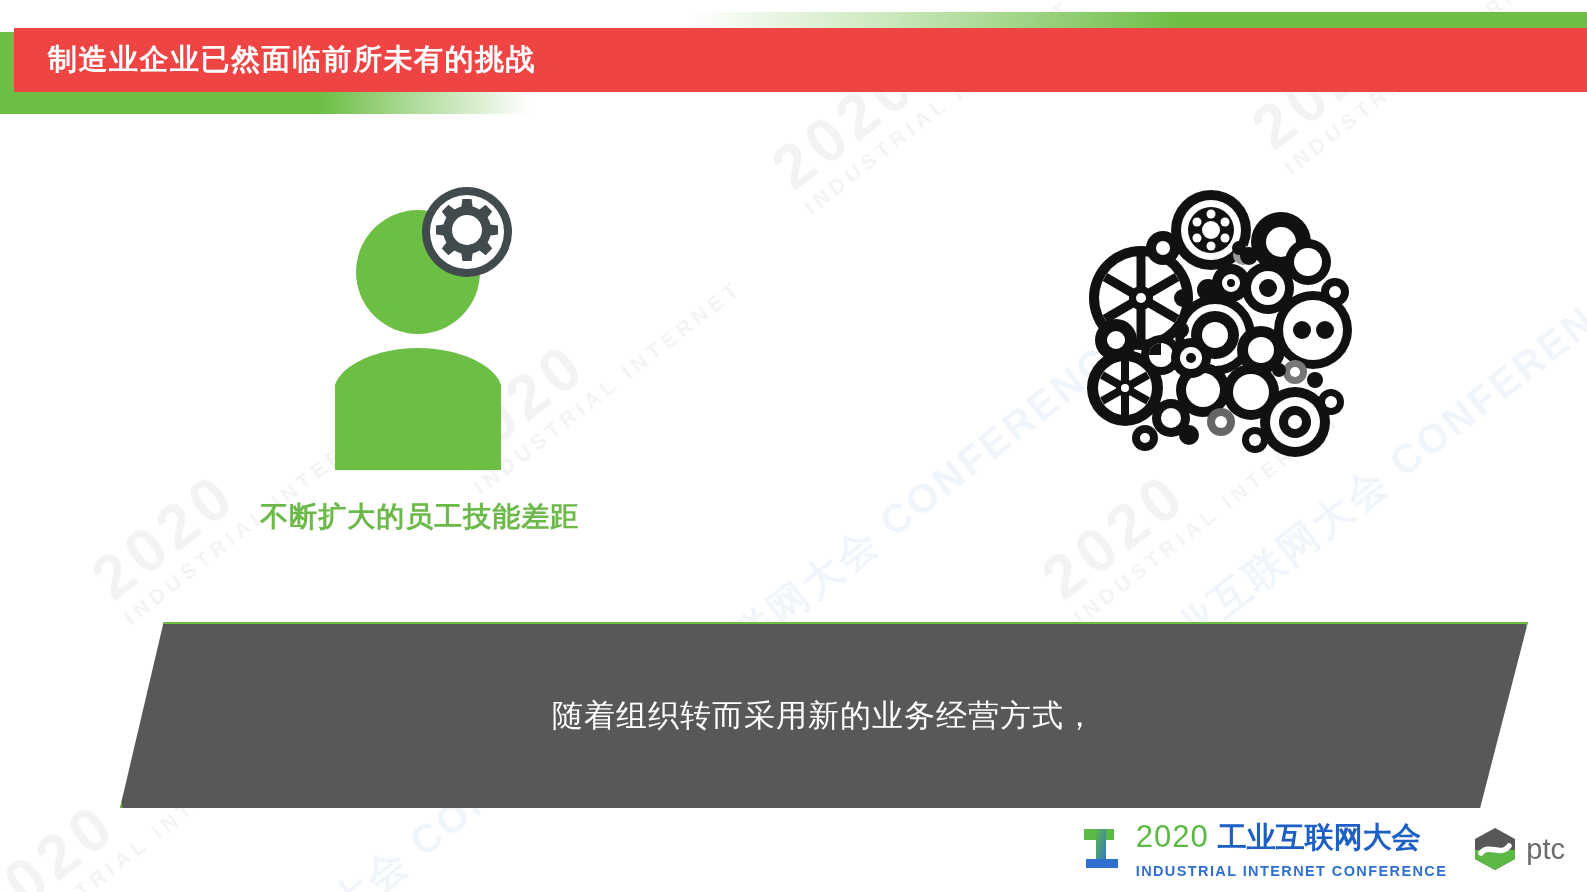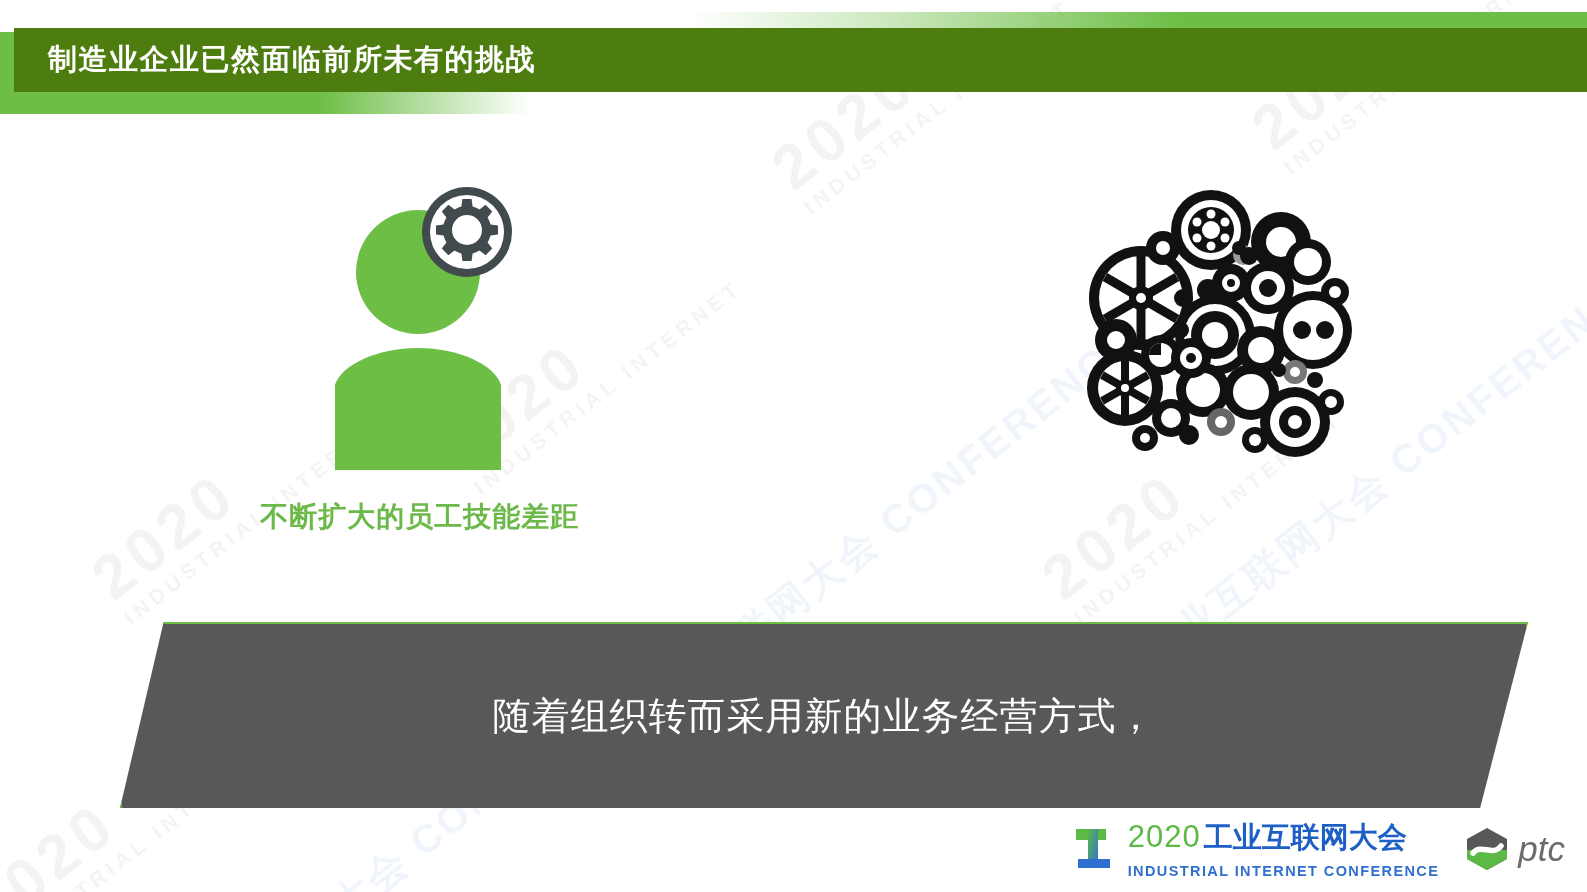--- a/index.html
+++ b/index.html
@@ -75,21 +75,21 @@
     width: 530px;
     height: 82px;
     background: linear-gradient(to right, #6cbe45 0%, #6cbe45 60%, rgba(108,190,69,0.15) 94%, rgba(108,190,69,0) 100%);
   }
   .hdr-bar {
     position: absolute;
     left: 14px;
     top: 28px;
     width: 1573px;
     height: 64px;
-    background: #4d7c0f;
+    background: #ef4444;
     display: flex;
     align-items: center;
   }
   .hdr-title {
     color: #ffffff;
     font-size: 29px;
     font-weight: 700;
     letter-spacing: 1.5px;
     margin-left: 34px;
   }
@@ -138,21 +138,21 @@
     border-right: 2px solid #6cbe45;
     box-sizing: border-box;
     clip-path: polygon(3.1% 0%, 100% 0%, 96.6% 100%, 0% 100%);
     display: flex;
     flex-direction: column;
     align-items: center;
     justify-content: center;
   }
   .banner-line {
     color: #ffffff;
-    font-size: 38px;
+    font-size: 31px;
     letter-spacing: 1px;
     line-height: 1.55;
     text-align: center;
   }
 
   
   .footer {
     position: absolute;
     right: 22px;
     bottom: 14px;
@@ -178,40 +178,39 @@
     color: #5cb946;
     font-size: 31px;
     font-weight: 500;
     letter-spacing: 1px;
   }
   .iic-cn {
     color: #1d5fc4;
     font-size: 29px;
     font-weight: 700;
     letter-spacing: 0px;
-    margin-left: 3px;
+    margin-left: 9px;
   }
   .iic-en {
     color: #2f6fd0;
     font-size: 14.5px;
     font-weight: 700;
     letter-spacing: 1.4px;
     margin-top: 12px;
   }
   .ptc-logo {
     display: flex;
     align-items: center;
     gap: 9px;
   }
   .ptc-word {
     color: #6b6b6b;
-    font-size: 35px;
+    font-size: 29px;
     letter-spacing: 0px;
     font-weight: 400;
-    font-style: italic;
   }
 </style>
 </head>
 <body>
 
 <div class="slide">
 
   <div class="wm-layer">
     <div class="wm" style="left:80px; top:560px;">
       <span class="wm-big">2020</span>

